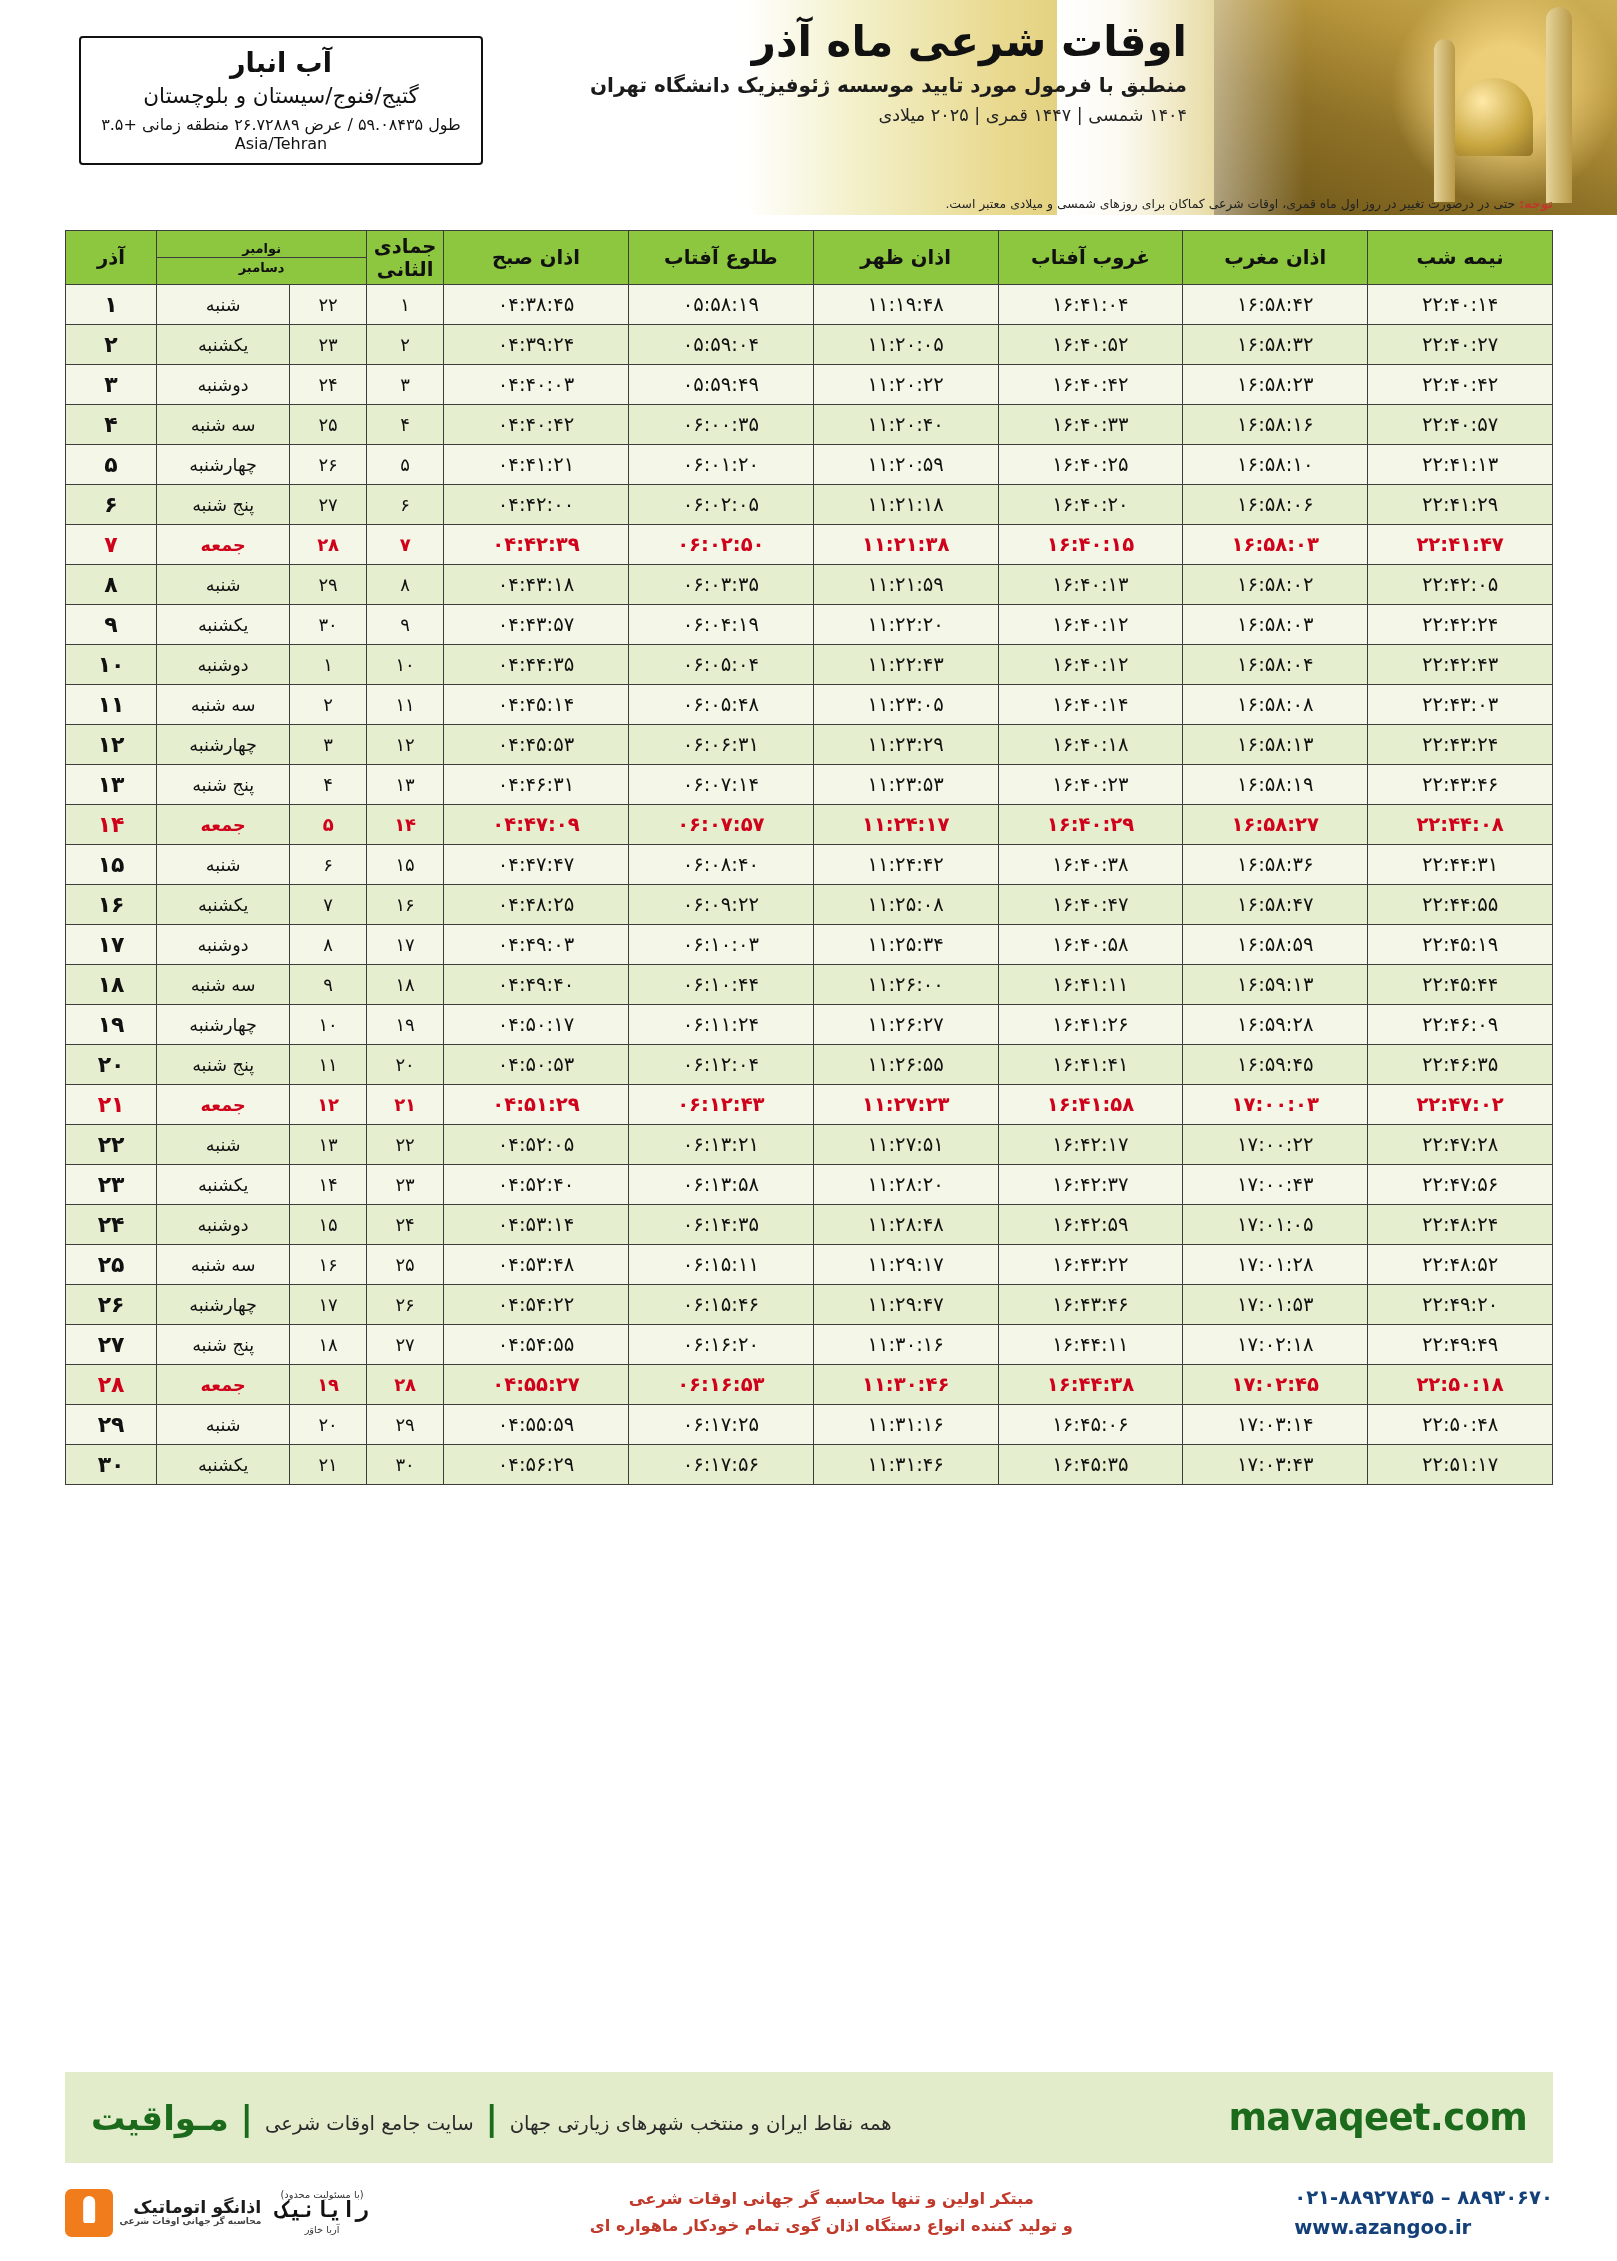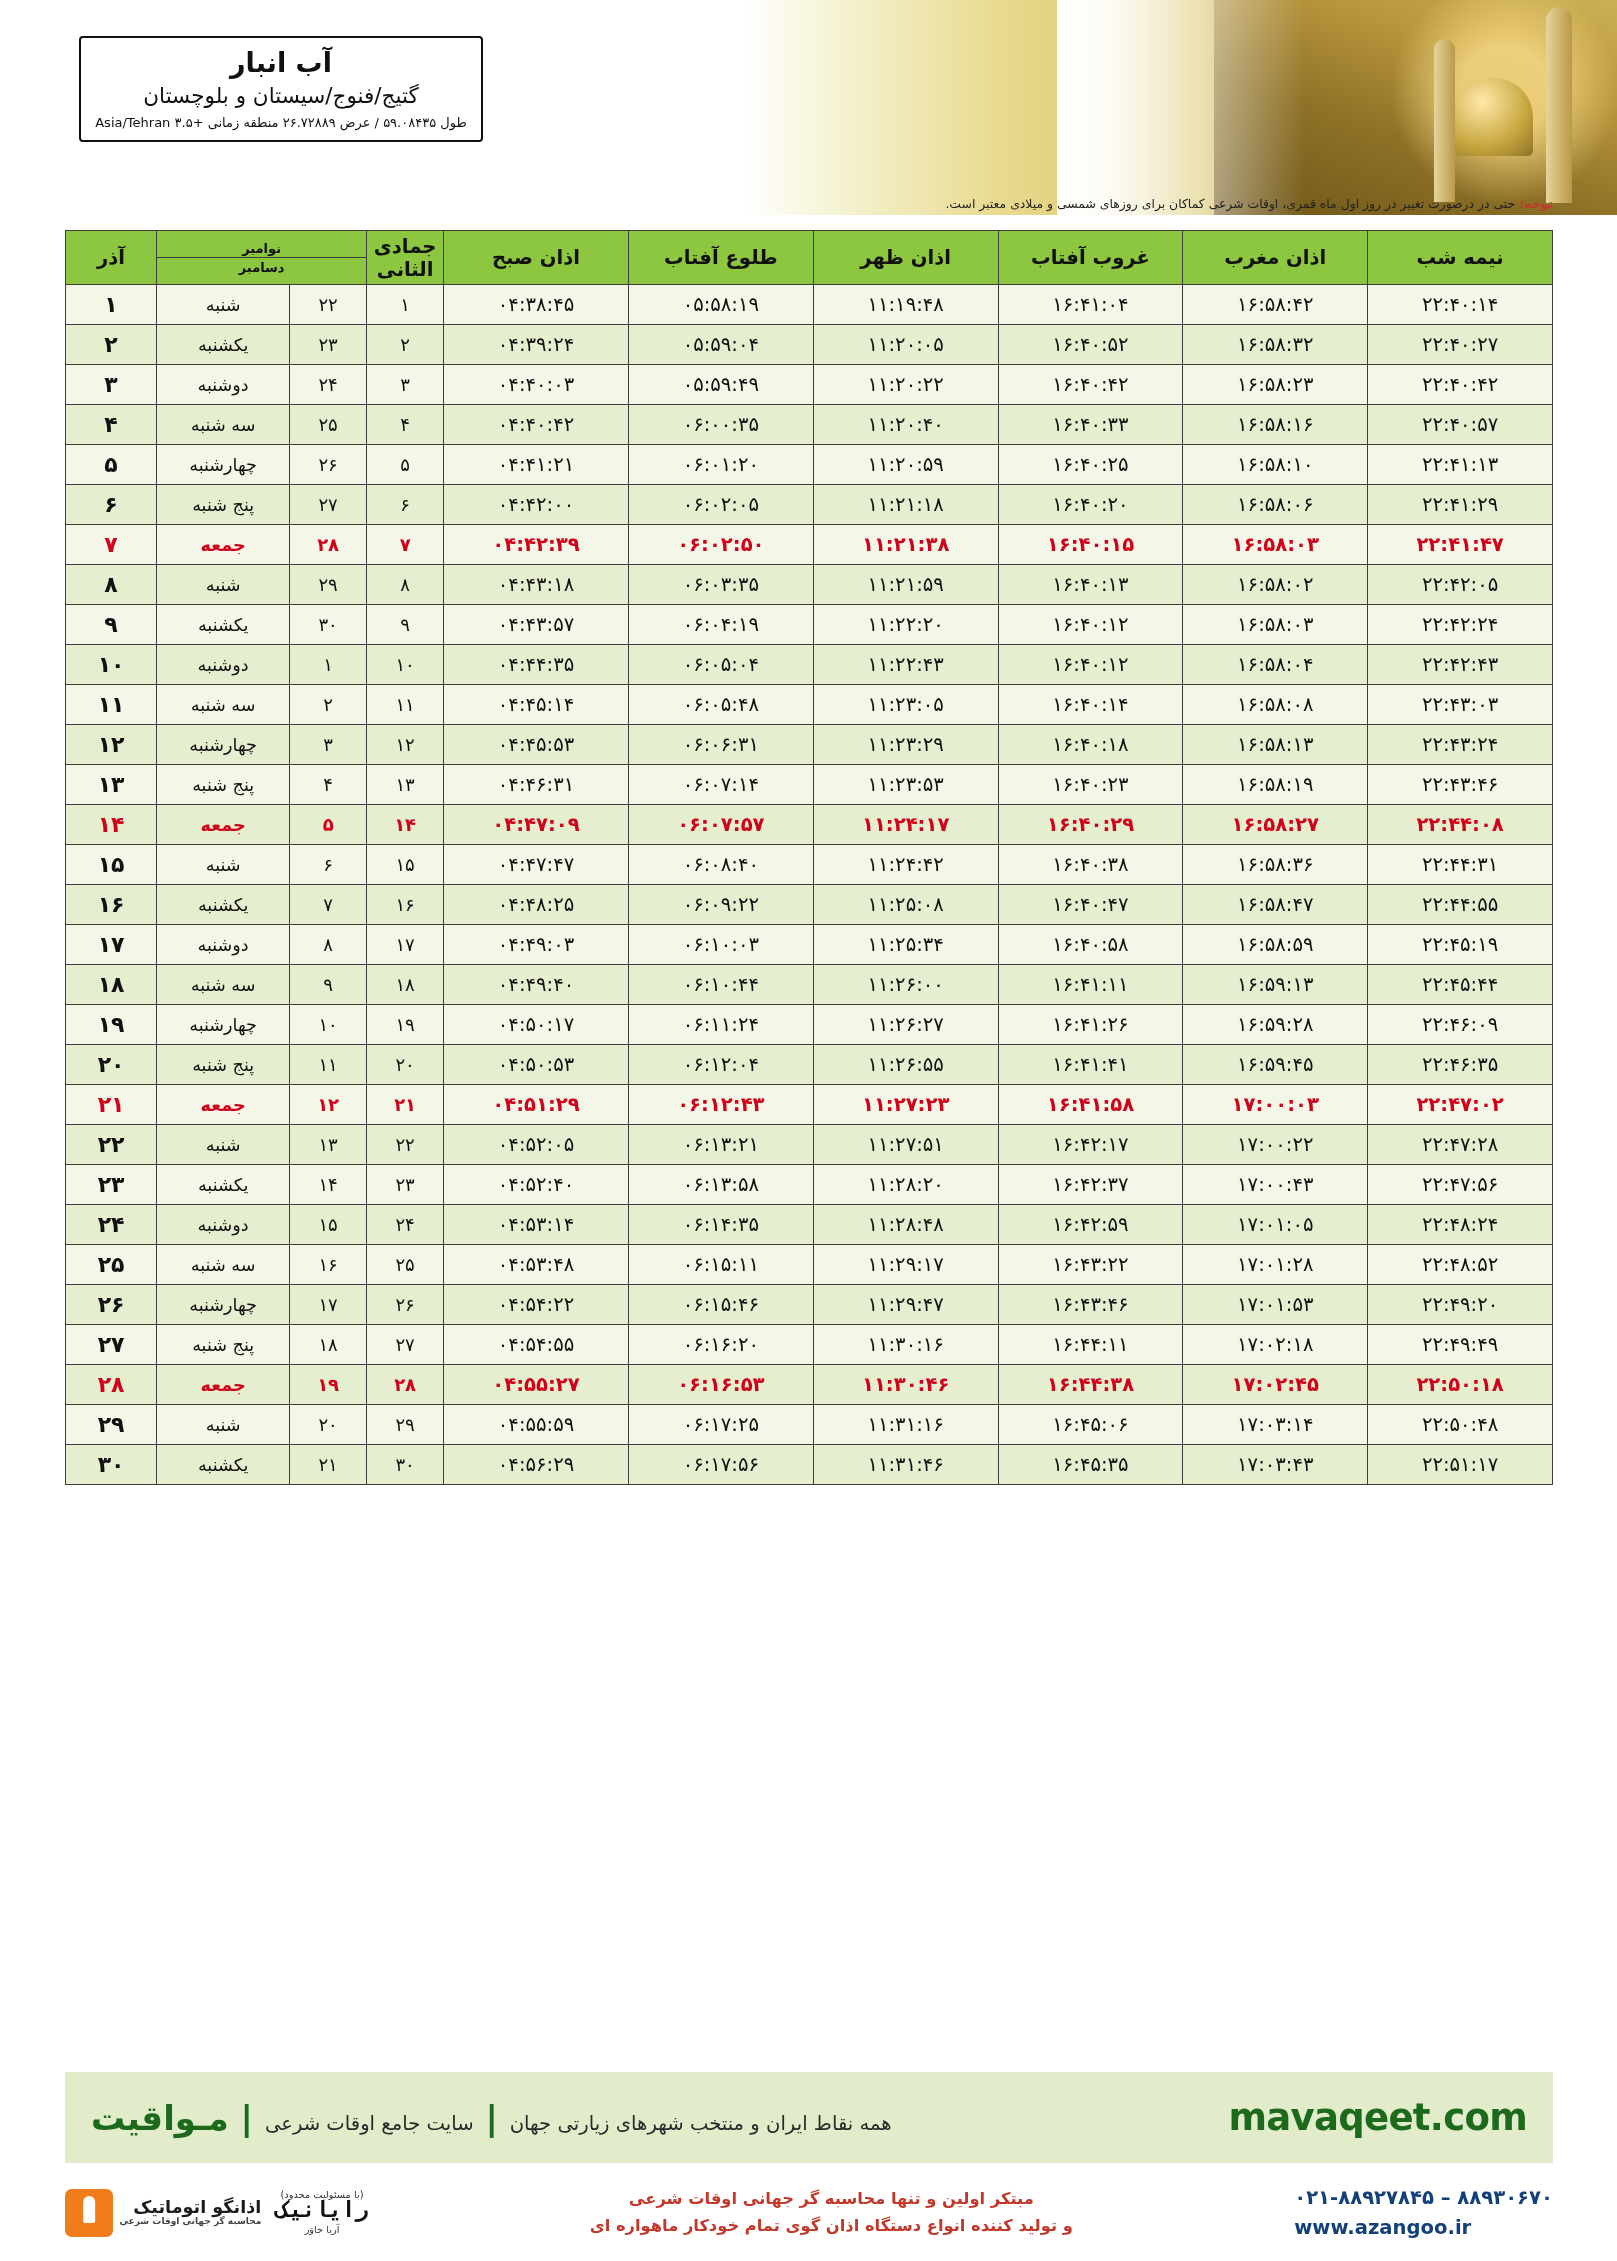--- a/index.html
+++ b/index.html
@@ -93,21 +93,21 @@
   .city-name {
     font-size: 27px;
     font-weight: bold;
     line-height: 1.2;
   }
   .city-region {
     font-size: 21.5px;
     margin-top: 3.9px;
   }
   .city-coords {
-    font-size: 13px;
+    font-size: 16px;
     margin-top: 6.5px;
   }
 
   .note {
     position: absolute;
     top: 196px;
     right: 65px;
     left: 65px;
     text-align: right;
     font-size: 12.4px;
@@ -275,20 +275,25 @@
 <body>
 
 <div class="banner">
   <div class="banner-photo">
     <div class="minaret" style="right:46px; top:6.5px; height:196px;"></div>
     <div class="minaret" style="right:163px; top:39px; height:163px; width:21px;"></div>
     <div class="dome" style="right:85px; top:78px;"></div>
   </div>
   <div class="banner-fade"></div>
 
+  <div class="title-block">
+    <div class="title-main">اوقات شرعی ماه آذر</div>
+    <div class="title-sub">منطبق با فرمول مورد تایید موسسه ژئوفیزیک دانشگاه تهران</div>
+    <div class="title-years">۱۴۰۴ شمسی | ۱۴۴۷ قمری | ۲۰۲۵ میلادی</div>
+  </div>
 
   <div class="city-box">
     <div class="city-name">آب انبار</div>
     <div class="city-region">گتیج/فنوج/سیستان و بلوچستان</div>
     <div class="city-coords">طول ۵۹.۰۸۴۳۵ / عرض ۲۶.۷۲۸۸۹ منطقه زمانی +۳.۵ Asia/Tehran</div>
   </div>
 
   <div class="note">
     <b>توجه:</b>
     <span>حتی در درصورت تغییر در روز اول ماه قمری، اوقات شرعی کماکان برای روزهای شمسی و میلادی معتبر است.</span>

